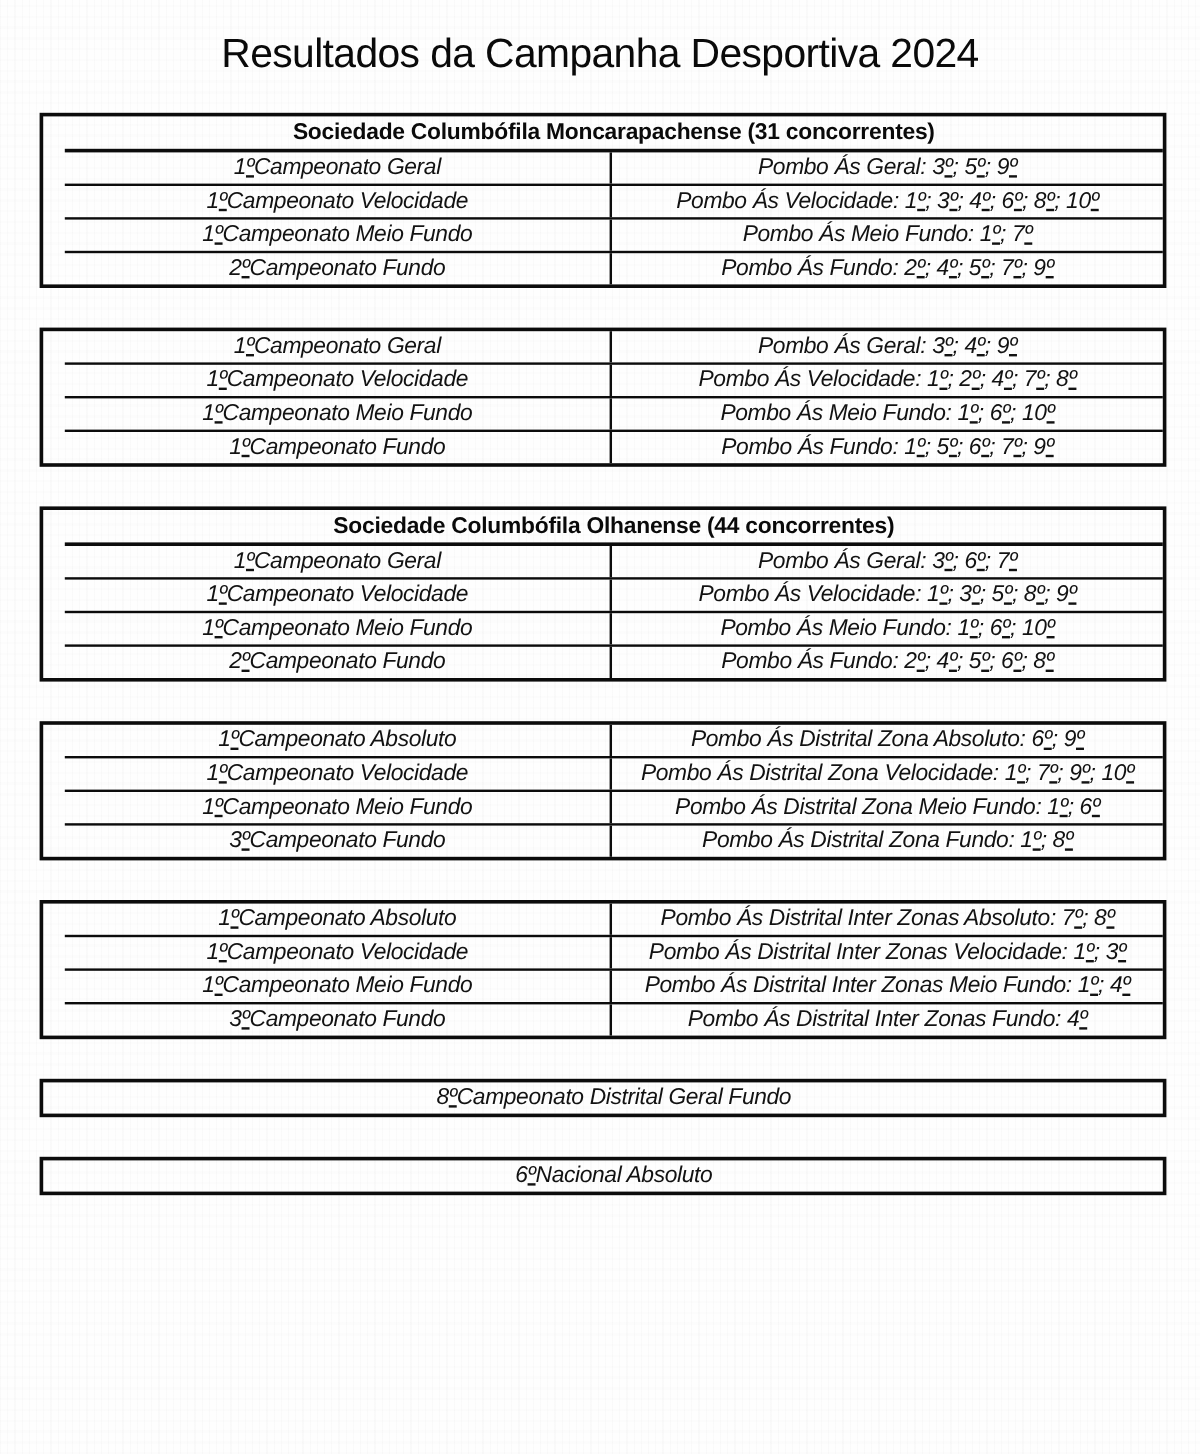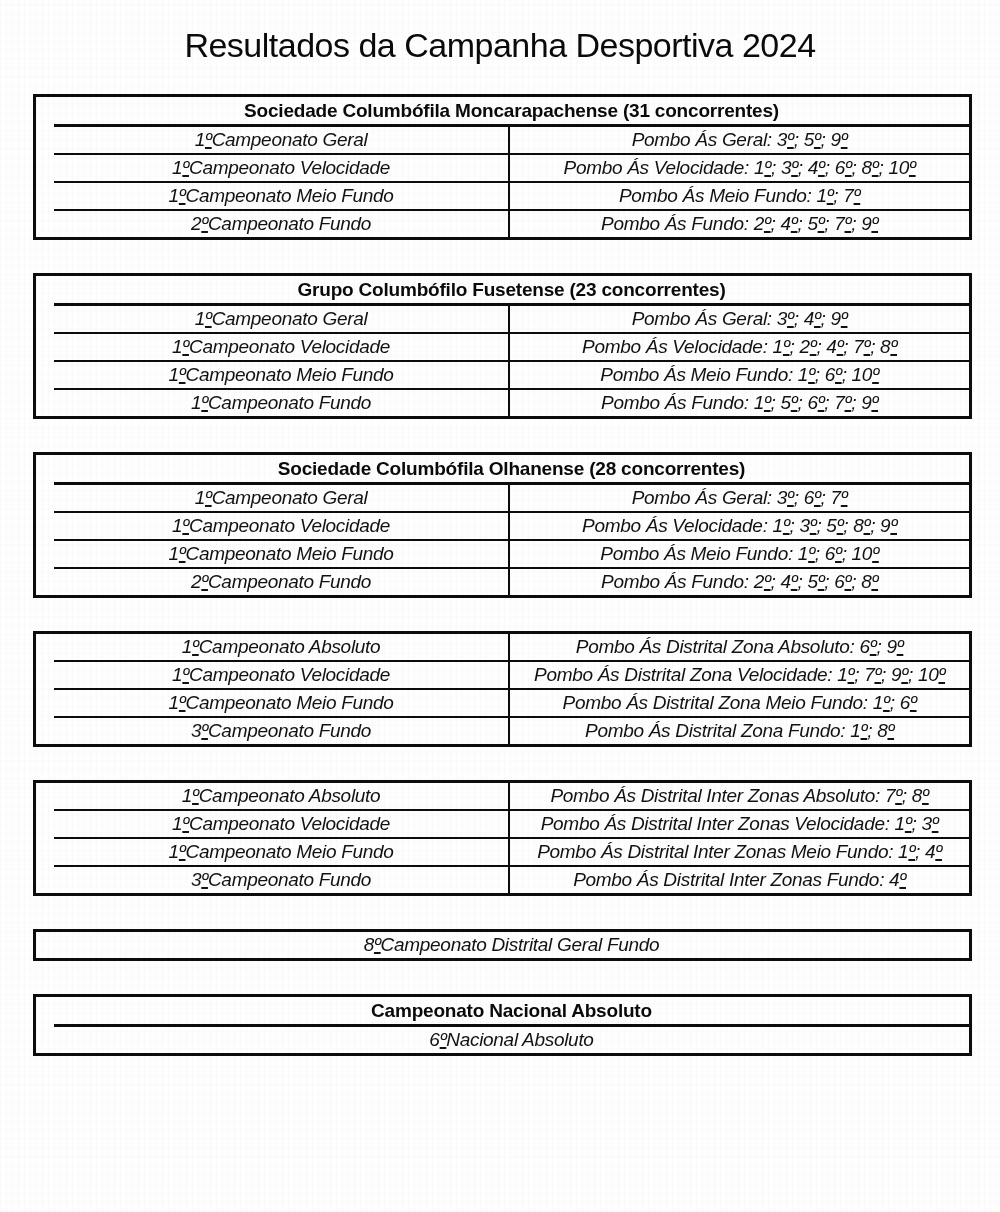--- a/index.html
+++ b/index.html
@@ -106,41 +106,40 @@
         <div class="cell left">1<span class="ord">º</span> Campeonato Meio Fundo</div>
         <div class="cell right">Pombo Ás Meio Fundo: 1<span class="ord">º</span>; 7<span class="ord">º</span></div>
       </div>
       <div class="trow">
         <div class="cell left">2<span class="ord">º</span> Campeonato Fundo</div>
         <div class="cell right">Pombo Ás Fundo: 2<span class="ord">º</span>; 4<span class="ord">º</span>; 5<span class="ord">º</span>; 7<span class="ord">º</span>; 9<span class="ord">º</span></div>
       </div>
     </section>
 
     <section class="rtable">
-      <div class="thead">Grupo Columbófilo Fusetense (23 concorrentes)</div>
       <div class="trow">
         <div class="cell left">1<span class="ord">º</span> Campeonato Geral</div>
         <div class="cell right">Pombo Ás Geral: 3<span class="ord">º</span>; 4<span class="ord">º</span>; 9<span class="ord">º</span></div>
       </div>
       <div class="trow">
         <div class="cell left">1<span class="ord">º</span> Campeonato Velocidade</div>
         <div class="cell right">Pombo Ás Velocidade: 1<span class="ord">º</span>; 2<span class="ord">º</span>; 4<span class="ord">º</span>; 7<span class="ord">º</span>; 8<span class="ord">º</span></div>
       </div>
       <div class="trow">
         <div class="cell left">1<span class="ord">º</span> Campeonato Meio Fundo</div>
         <div class="cell right">Pombo Ás Meio Fundo: 1<span class="ord">º</span>; 6<span class="ord">º</span>; 10<span class="ord">º</span></div>
       </div>
       <div class="trow">
         <div class="cell left">1<span class="ord">º</span> Campeonato Fundo</div>
         <div class="cell right">Pombo Ás Fundo: 1<span class="ord">º</span>; 5<span class="ord">º</span>; 6<span class="ord">º</span>; 7<span class="ord">º</span>; 9<span class="ord">º</span></div>
       </div>
     </section>
 
     <section class="rtable">
-      <div class="thead">Sociedade Columbófila Olhanense (28 concorrentes)</div>
+      <div class="thead">Sociedade Columbófila Olhanense (44 concorrentes)</div>
       <div class="trow">
         <div class="cell left">1<span class="ord">º</span> Campeonato Geral</div>
         <div class="cell right">Pombo Ás Geral: 3<span class="ord">º</span>; 6<span class="ord">º</span>; 7<span class="ord">º</span></div>
       </div>
       <div class="trow">
         <div class="cell left">1<span class="ord">º</span> Campeonato Velocidade</div>
         <div class="cell right">Pombo Ás Velocidade: 1<span class="ord">º</span>; 3<span class="ord">º</span>; 5<span class="ord">º</span>; 8<span class="ord">º</span>; 9<span class="ord">º</span></div>
       </div>
       <div class="trow">
         <div class="cell left">1<span class="ord">º</span> Campeonato Meio Fundo</div>
@@ -190,20 +189,19 @@
       </div>
     </section>
 
     <section class="rtable">
       <div class="trow">
         <div class="cell full">8<span class="ord">º</span> Campeonato Distrital Geral Fundo</div>
       </div>
     </section>
 
     <section class="rtable">
-      <div class="thead">Campeonato Nacional Absoluto</div>
       <div class="trow">
         <div class="cell full">6<span class="ord">º</span> Nacional Absoluto</div>
       </div>
     </section>
 
   </div>
 </div>
 
 </body></html>

